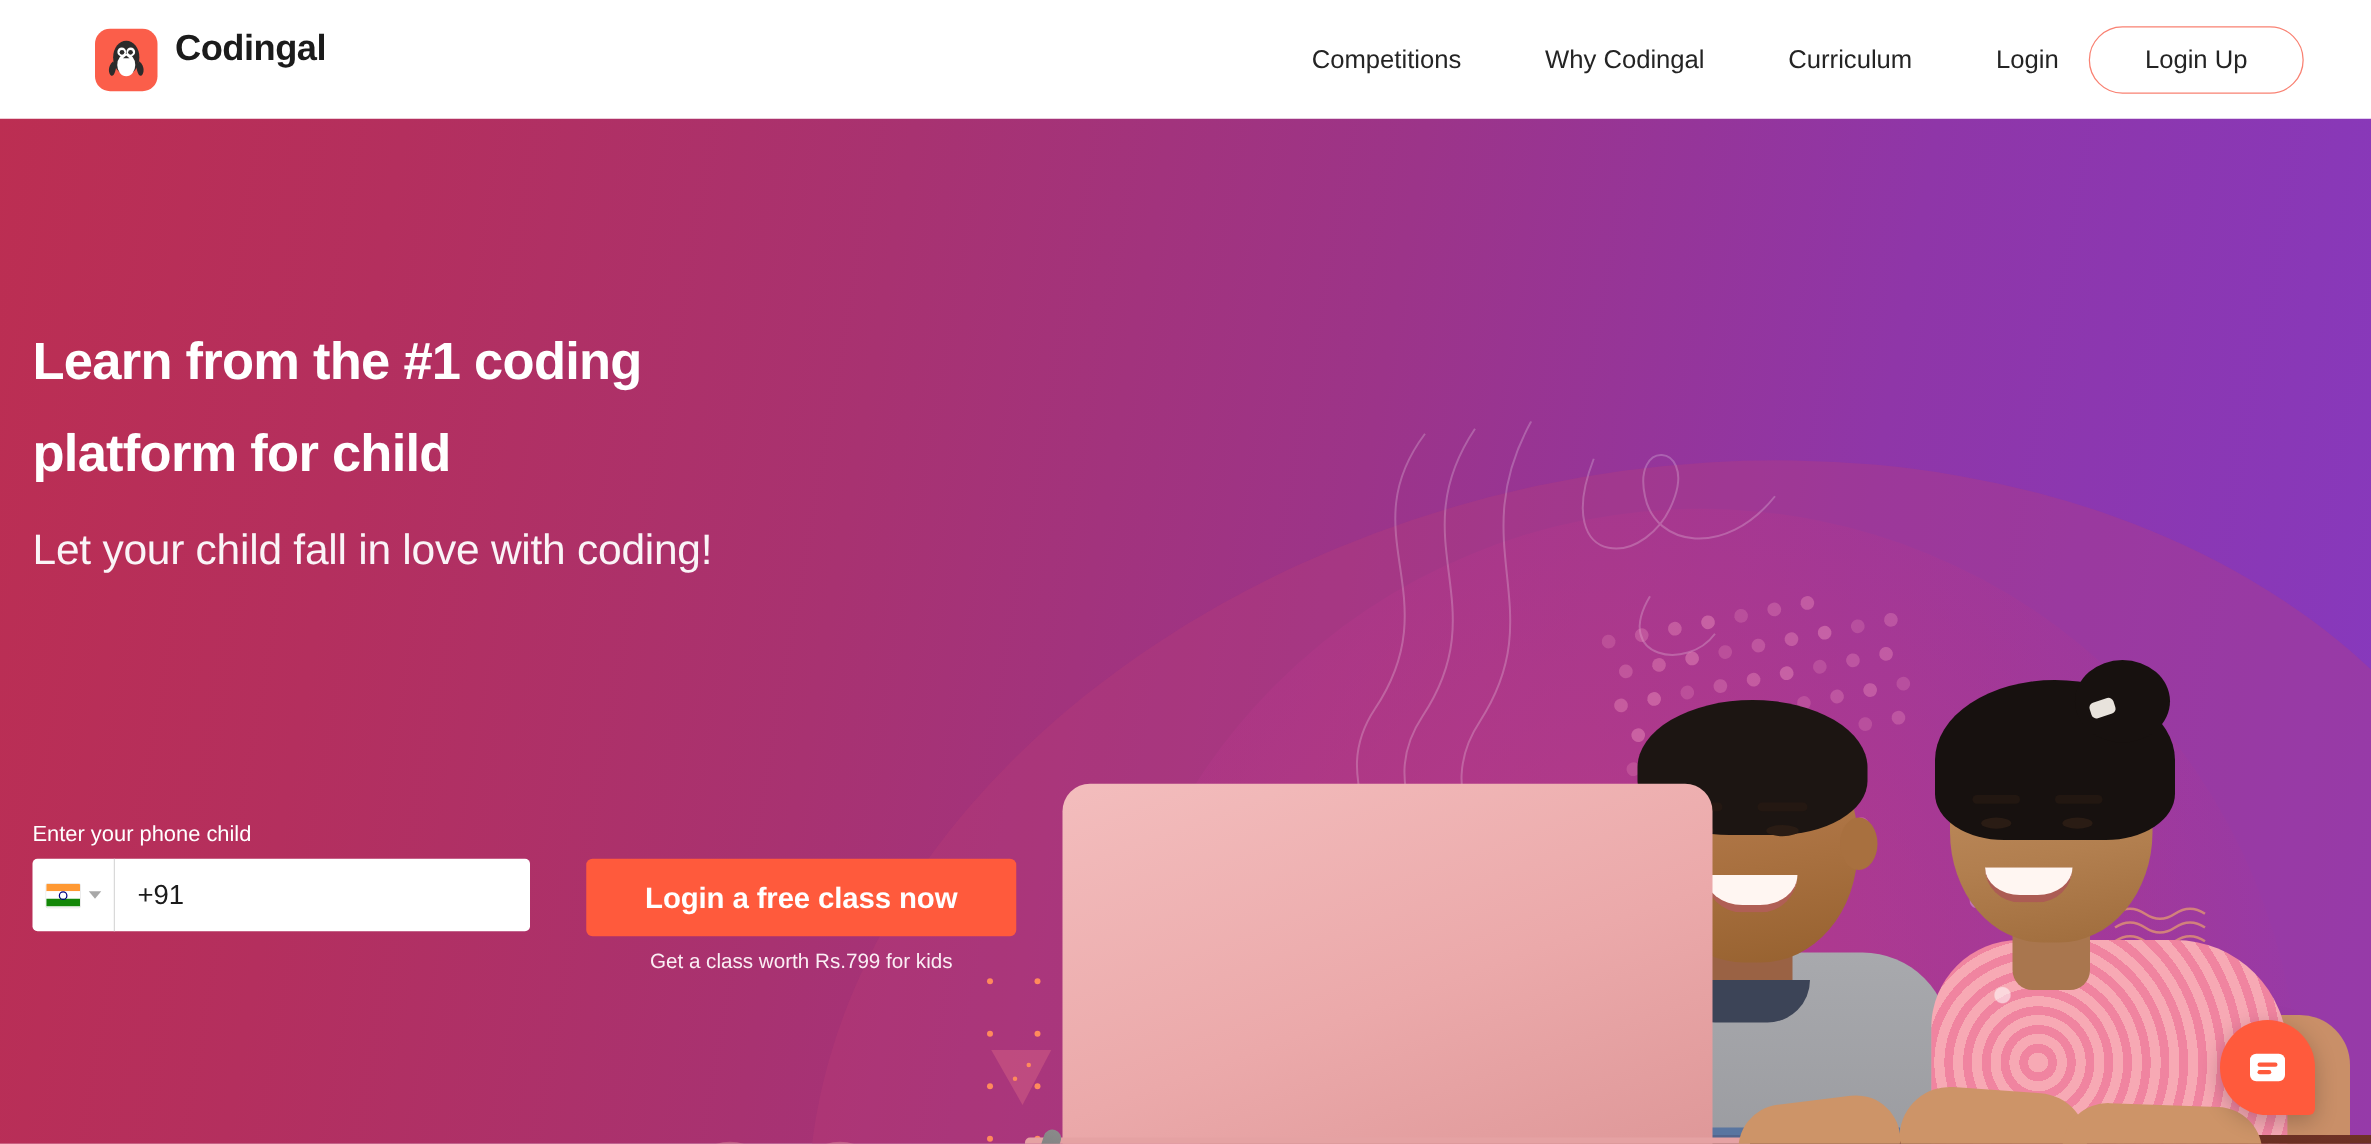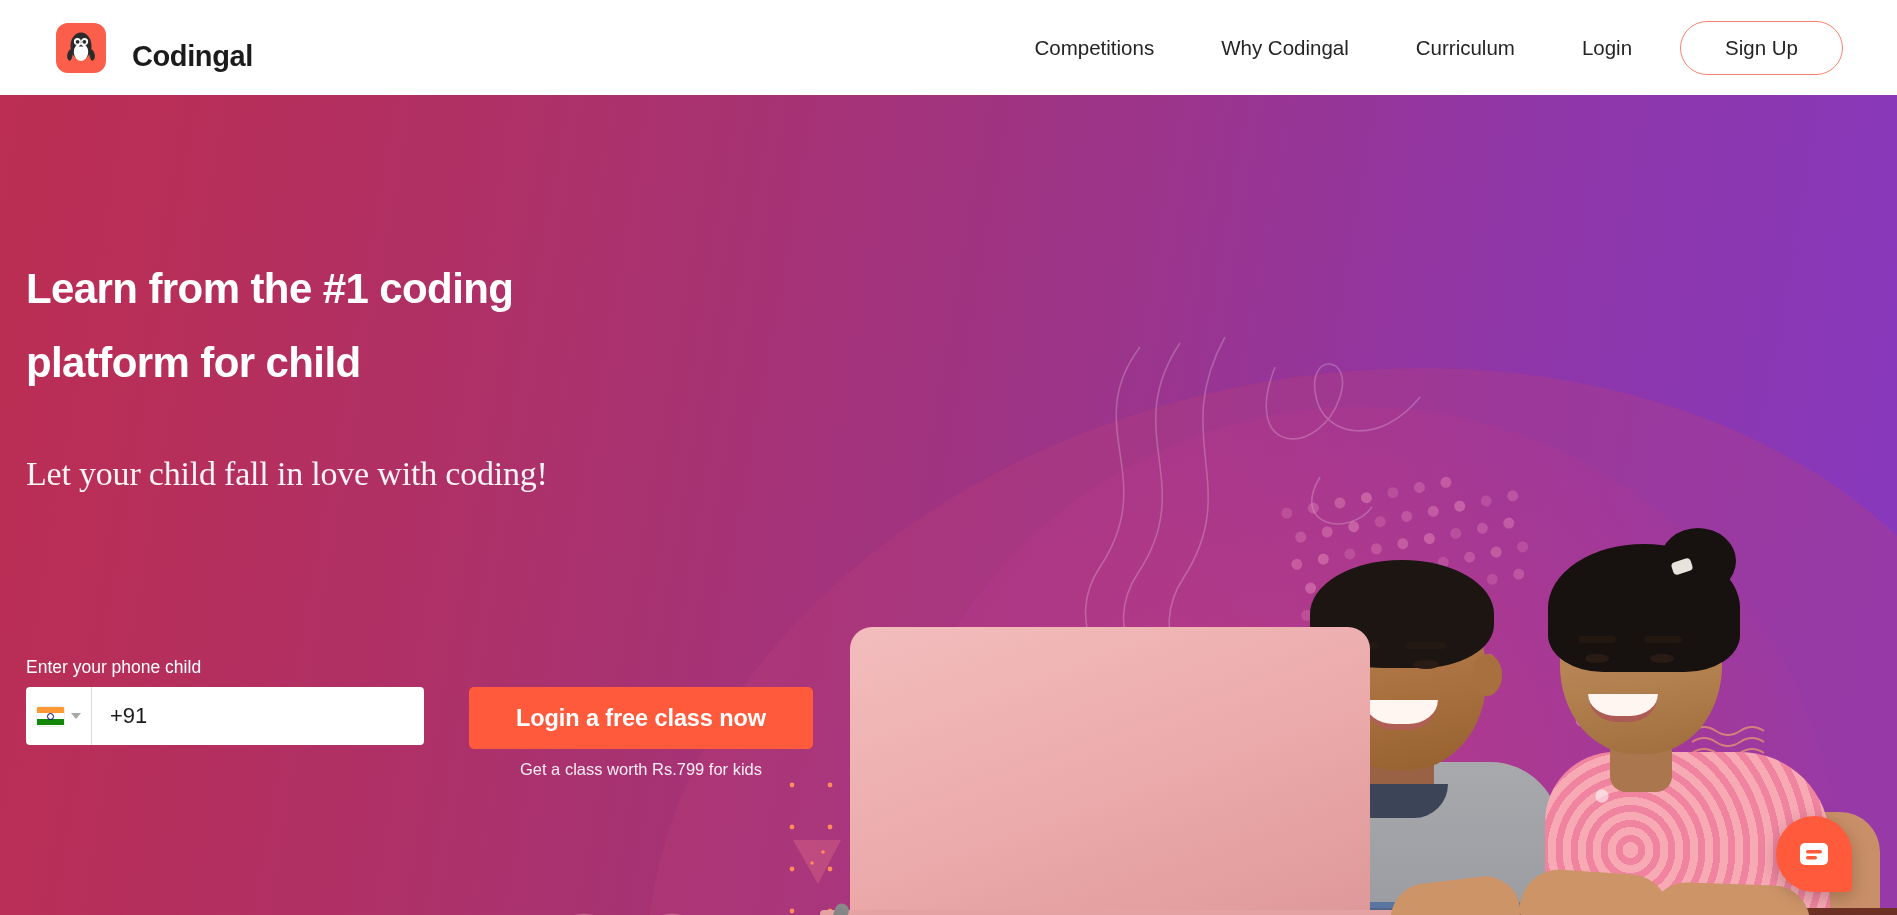--- a/index.html
+++ b/index.html
@@ -13,22 +13,22 @@
 
   
   .header {
     position: absolute; top: 0; left: 0;
     width: 1897px; height: 95px;
     background: #ffffff;
     display: flex; align-items: center;
     z-index: 40;
   }
   .brand {
-    display: flex; align-items: flex-end; gap: 26px;
-    margin-left: 56px;
+    display: flex; align-items: flex-start; gap: 14px;
+    margin-left: 76px;
     cursor: pointer;
   }
   .brand-mark {
     width: 50px; height: 50px;
     border-radius: 12px;
     background: #FB5E4A;
     display: flex; align-items: center; justify-content: center;
     flex: none;
   }
   .brand-name {
@@ -38,21 +38,21 @@
   .nav {
     margin-left: auto; margin-right: 54px;
     display: flex; align-items: center;
   }
   .nav-link {
     font-size: 20.5px; color: #242424;
     padding: 10px 0;
     margin-right: 67px;
     cursor: pointer; white-space: nowrap;
   }
-  .nav-link.login { margin-right: 48px; }
+  .nav-link.login { margin-right: 24px; }
   .signup-btn {
     font-size: 20.5px; color: #242424;
     border: 1.6px solid #F98172;
     border-radius: 34px;
     padding: 14px 44px;
     background: transparent;
     cursor: pointer;
     white-space: nowrap;
     font-family: "Liberation Sans", sans-serif;
   }
@@ -284,25 +284,24 @@
     position: absolute; left: 26px; top: 175px;
     width: 760px;
     z-index: 20;
   }
   .headline {
     font-size: 42px; line-height: 74px;
     font-weight: bold; color: #ffffff;
     letter-spacing: -0.6px;
   }
   .subhead {
-    margin-top: 52px;
+    margin-top: 18px;
     font-size: 34px; line-height: 44px;
     color: #FAF4F7; font-weight: normal;
     letter-spacing: -0.2px;
-    font-family: Liberation Serif, serif;
   }
 
   
   .form-block {
     position: absolute; left: 26px; top: 580px;
     z-index: 25;
   }
   .form-label {
     font-size: 17.5px; color: #FFFFFF;
     margin-bottom: 9px;
@@ -406,21 +405,21 @@
       </svg>
     </div>
     <span class="brand-name">Codingal</span>
   </div>
 
   <nav class="nav">
     <span class="nav-link">Competitions</span>
     <span class="nav-link">Why Codingal</span>
     <span class="nav-link">Curriculum</span>
     <span class="nav-link login">Login</span>
-    <button class="signup-btn">Sign Up</button>
+    <button class="signup-btn">Login Up</button>
   </nav>
 </div>
 
 <section class="hero">
 
   <div class="hero-swoosh"></div>
   <div class="hero-glow"></div>
 
   <svg class="deco" style="left:1020px; top:260px;" width="460" height="380" viewBox="0 0 460 380">
     <g fill="none" stroke="rgba(255,255,255,0.22)" stroke-width="1.6">

